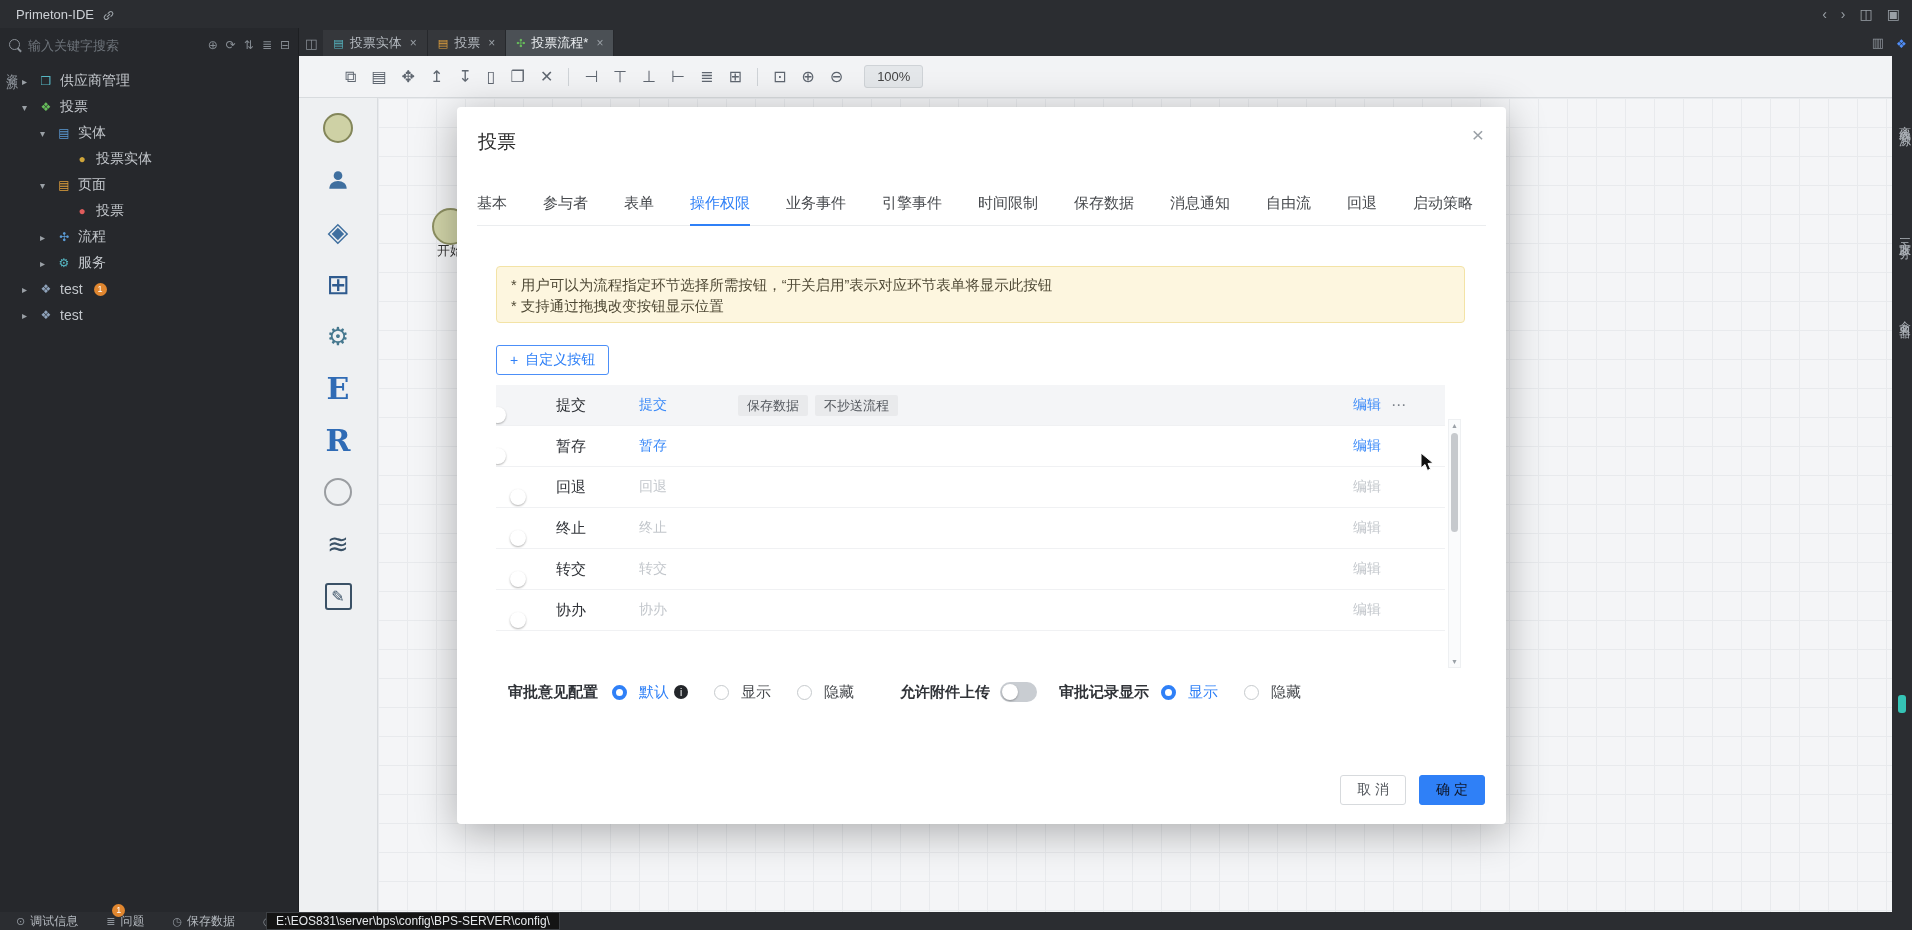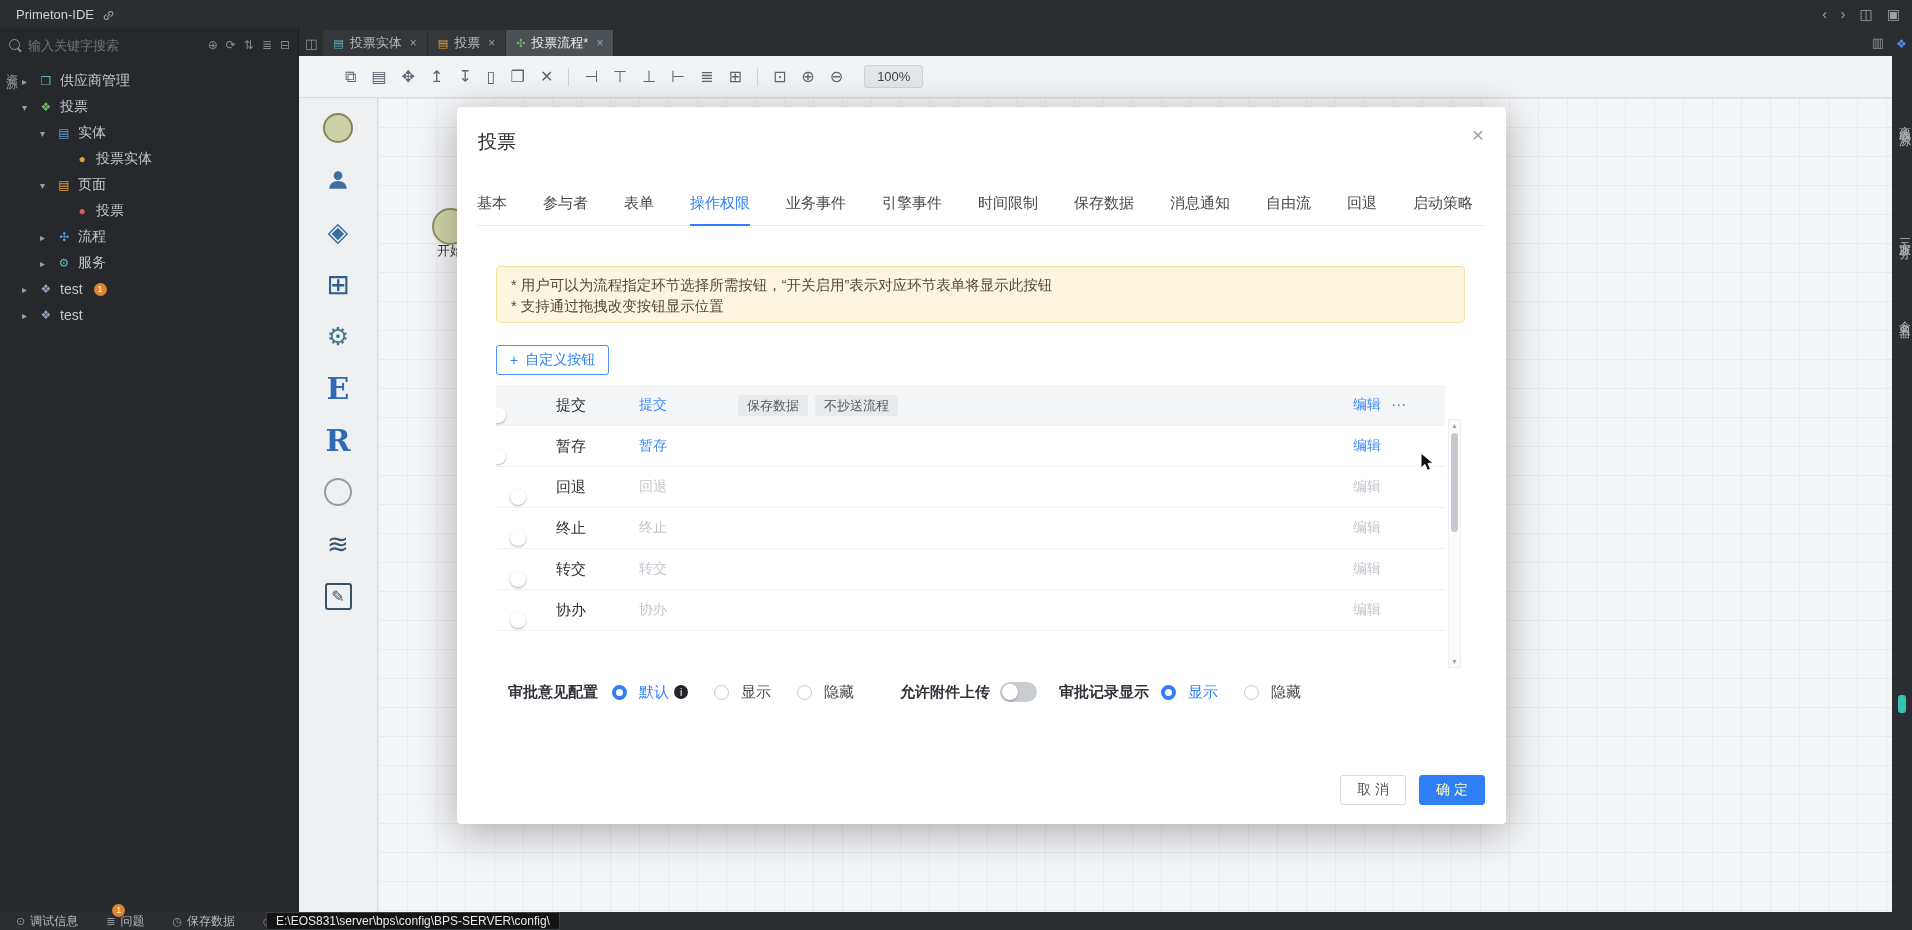--- a/index.html
+++ b/index.html
@@ -126,21 +126,21 @@
   .radio.sel { border:4.5px solid #2f80f7; }
   .rlabel { margin-left:12px; }
   .rlabel.sel { color:#2f80f7; }
   .info { width:14px; height:14px; border-radius:50%; background:#23262a; color:#fff; font-size:10px;
     display:inline-flex; align-items:center; justify-content:center; margin-left:5px; }
   .ml14{margin-left:14px} .ml26{margin-left:26px} .ml46{margin-left:46px} .ml10{margin-left:10px} .ml22{margin-left:22px} .ml12{margin-left:12px}
 
   .m-footer { position:absolute; right:21px; bottom:19px; display:flex; gap:13px; }
   .btn { height:30px; padding:0 16px; border-radius:3px; font-size:14px; display:flex; align-items:center; cursor:default; }
   .btn.cancel { background:#fff; border:1px solid #d7dadd; color:#54585e; }
-  .btn.ok { background:#2f80f7; border:1px solid #2f80f7; color:#fef9c3; }
+  .btn.ok { background:#2f80f7; border:1px solid #2f80f7; color:#0f172a; }
 
   
   .statusbar { position:absolute; left:0; right:0; bottom:0; height:18px; background:#2b2d31; color:#b4b9bf;
     display:flex; align-items:center; font-size:12px; padding-left:16px; gap:28px; z-index:20; }
   .sitem { display:flex; align-items:center; gap:5px; position:relative; }
   .sicon { font-size:11px; color:#8f959c; }
   .sbadge { position:absolute; top:-9px; left:6px; width:13px; height:13px; border-radius:50%; background:#e0862f;
     color:#fff; font-size:9px; display:flex; align-items:center; justify-content:center; }
   .stooltip { position:absolute; left:266px; bottom:0; height:18px; background:#141414; border:1px solid #3c3f43;
     color:#e6e9ec; font-size:12px; display:flex; align-items:center; padding:0 9px; z-index:30; white-space:nowrap; }

